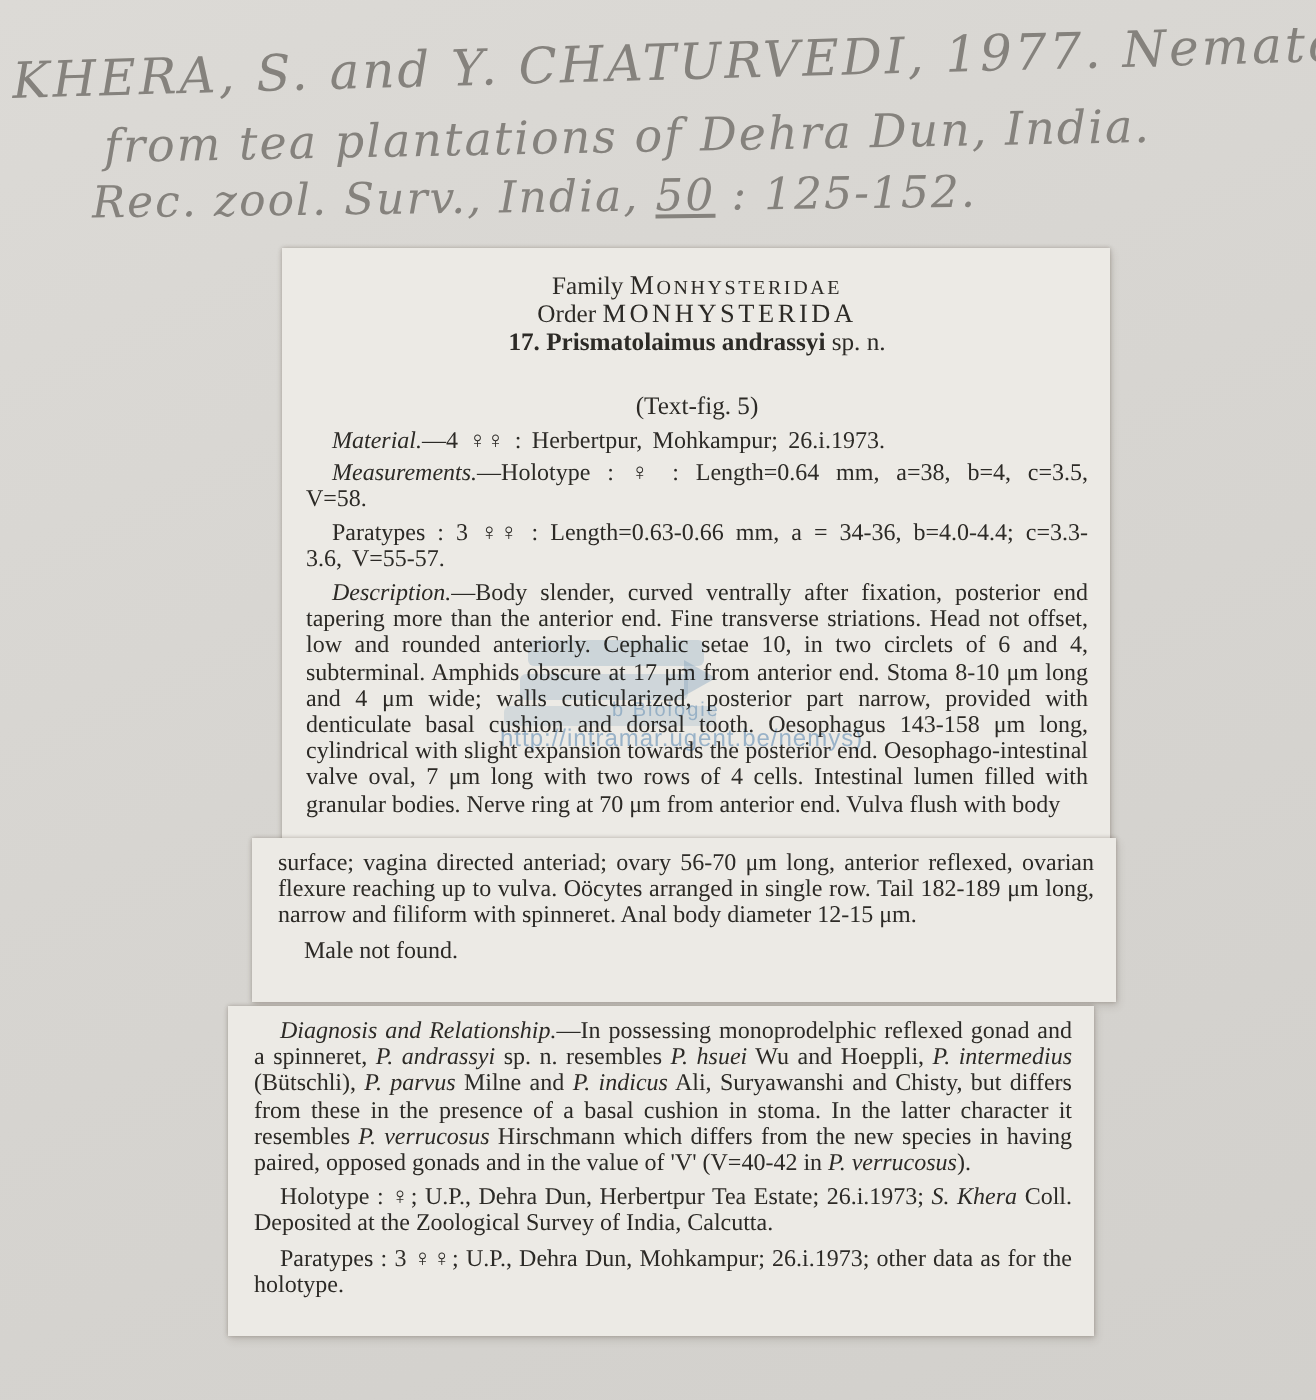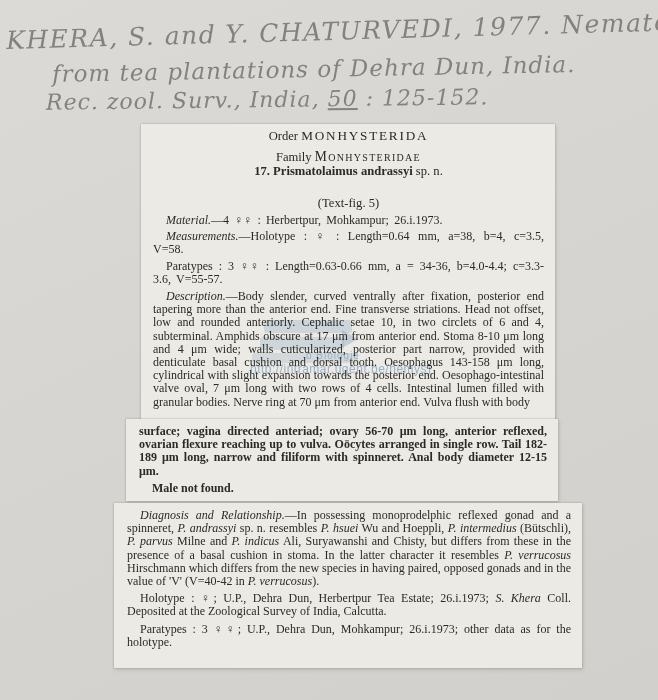--- a/index.html
+++ b/index.html
@@ -21,22 +21,22 @@
   .hw2 { left:52px; top:56px; font-size:23px; letter-spacing:1px;  transform:rotate(-1.1deg); }
   .hw3 { left:46px; top:87px; font-size:22px; letter-spacing:1px;  transform:rotate(-0.7deg); }
   .hw .vol { text-decoration:underline; }
 
   
   .clip {
     position:absolute; background:#eceae5; color:#2c2a26;
     box-shadow:0 0 2px rgba(80,70,55,.35), 1px 2px 4px rgba(80,70,55,.16);
   }
   .clip1 { left:141px; top:124px; width:414px; min-height:297px; padding:5px 11px 4px 12px; }
-  .clip2 { left:126px; top:419px; width:432px; min-height:82px;  padding:6px 11px 6px 13px;font-weight:bold; }
-  .clip3 { left:114px; top:503px; width:468px; min-height:165px; padding:6px 11px 6px 13px; }
+  .clip2 { left:126px; top:419px; width:432px; min-height:82px;  padding:6px 11px 6px 13px; }
+  .clip3 { left:114px; top:503px; width:433px; min-height:165px; padding:6px 11px 6px 13px; }
 
   .c { text-align:center; font-size:12.6px; line-height:14px; }
   .order  { margin-top:0; }
   .caps   { letter-spacing:1.8px; font-size:13.2px; }
   .family { margin-top:7px; }
   .smallcaps { font-variant:small-caps; letter-spacing:1.3px; font-size:13.6px; }
   .species { margin-top:0; }
   .textfig { margin-top:18px; }
 
   .para {
@@ -71,25 +71,25 @@
 
 <div class="page">
 
   <div class="hw hw1">KHERA, S. and Y. CHATURVEDI, 1977. Nematodes</div>
   <div class="hw hw2">from tea plantations of Dehra Dun, India.</div>
   <div class="hw hw3">
     <span>Rec. zool. Surv., India, </span><span class="vol">50</span><span> : 125-152.</span>
   </div>
 
   <div class="clip clip1">
+    <div class="c family">
+      <span>Family </span><span class="smallcaps">Monhysteridae</span>
+    </div>
     <div class="c order">
       <span>Order </span><span class="caps">MONHYSTERIDA</span>
-    </div>
-    <div class="c family">
-      <span>Family </span><span class="smallcaps">Monhysteridae</span>
     </div>
     <div class="c species"><span class="bd">17.</span><span> </span><span class="bd">Prismatolaimus andrassyi</span><span> sp. n.</span></div>
     <div class="c textfig">(Text-fig. 5)</div>
 
     <p class="para loose mt4"><span class="it">Material.</span><span>—4 ♀♀ : Herbertpur, Mohkampur; 26.i.1973.</span></p>
     <p class="para loose"><span class="it">Measurements.</span><span>—Holotype : ♀ : Length=0.64 mm, a=38, b=4, c=3.5, V=58.</span></p>
     <p class="para loose"><span>Paratypes : 3 ♀♀ : Length=0.63-0.66 mm, a = 34-36, b=4.0-4.4; c=3.3-3.6, V=55-57.</span></p>
     <p class="para mt4"><span class="it">Description.</span><span>—Body slender, curved ventrally after fixation, posterior end tapering more than the anterior end. Fine transverse striations. Head not offset, low and rounded anteriorly. Cephalic setae 10, in two circlets of 6 and 4, subterminal. Amphids obscure at 17 μm from anterior end. Stoma 8-10 μm long and 4 μm wide; walls cuticularized, posterior part narrow, provided with denticulate basal cushion and dorsal tooth. Oesophagus 143-158 μm long, cylindrical with slight expansion towards the posterior end. Oesophago-intestinal valve oval, 7 μm long with two rows of 4 cells. Intestinal lumen filled with granular bodies. Nerve ring at 70 μm from anterior end. Vulva flush with body</span></p>
   </div>
 

